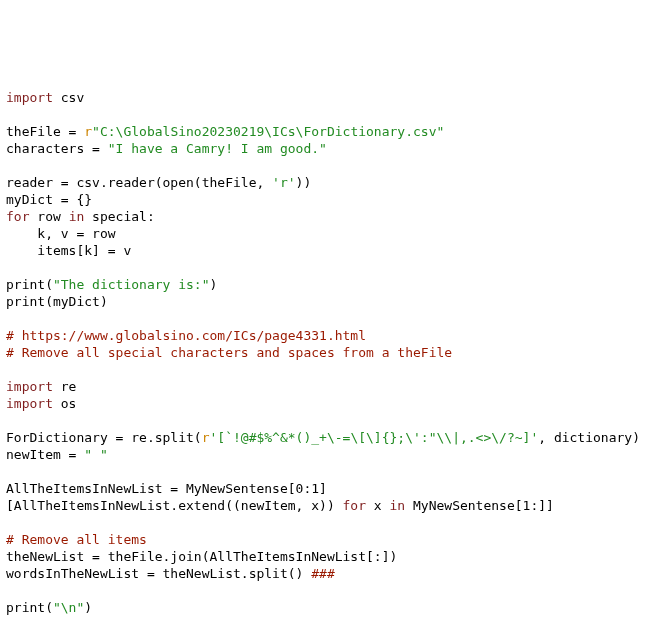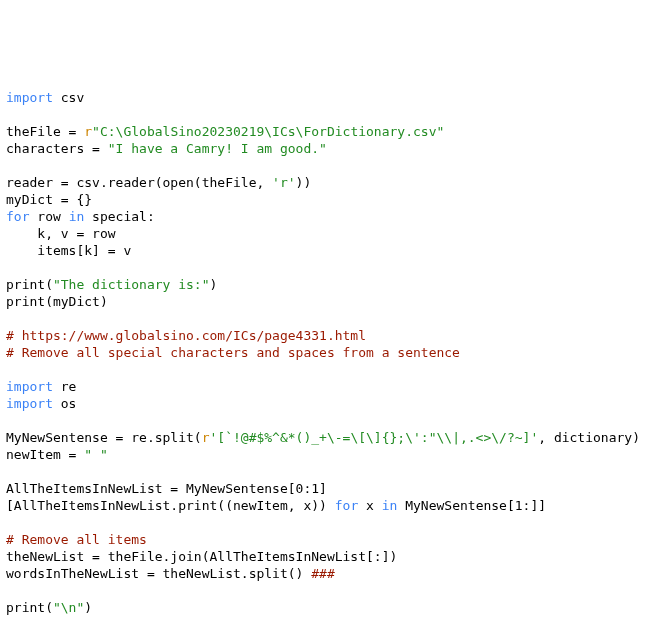--- a/index.html
+++ b/index.html
@@ -9,21 +9,21 @@
     font-family:"Courier New",Courier,monospace;
     font-size:13px;
     line-height:17px;
     color:#000;
     padding:4px 6px;
     box-sizing:border-box;
     white-space:pre;
   }
   code{display:block}
   
-  .kw{color:#3b82f6}            
+  .kw{color:#7f1d1d}            
   .str{color:#228b22}
   .cmt{color:#9A1900}
   .orange{color:#cc8400}
 </style>
 </head>
 <body>
 
 
 
 <code>
@@ -35,30 +35,30 @@
 <span><span>reader = csv.reader(open(theFile, </span><span class="str">'r'</span><span>))</span></span>
 <span>myDict = {}</span>
 <span><span class="kw">for</span><span> row </span><span class="kw">in</span><span> special:</span></span>
 <span>    k, v = row</span>
 <span>    items[k] = v</span>
 <span></span>
 <span><span>print(</span><span class="str">"The dictionary is:"</span><span>)</span></span>
 <span>print(myDict)</span>
 <span></span>
 <span class="cmt"># https://www.globalsino.com/ICs/page4331.html</span>
-<span class="cmt"># Remove all special characters and spaces from a sentence</span>
+<span class="cmt"># Remove all special characters and spaces from a theFile</span>
 <span></span>
 <span><span class="kw">import</span><span> re</span></span>
 <span><span class="kw">import</span><span> os</span></span>
 <span></span>
-<span><span>MyNewSentense = re.split(</span><span class="orange">r</span><span class="str">'[`!@#$%^&amp;*()_+\-=\[\]{};\':"\\|,.&lt;&gt;\/?~]'</span><span>, dictionary)</span></span>
+<span><span>ForDictionary = re.split(</span><span class="orange">r</span><span class="str">'[`!@#$%^&amp;*()_+\-=\[\]{};\':"\\|,.&lt;&gt;\/?~]'</span><span>, dictionary)</span></span>
 <span><span>newItem = </span><span class="str">" "</span></span>
 <span></span>
 <span>AllTheItemsInNewList = MyNewSentense[0:1]</span>
-<span><span>[AllTheItemsInNewList.print((newItem, x)) </span><span class="kw">for</span><span> x </span><span class="kw">in</span><span> MyNewSentense[1:]]</span></span>
+<span><span>[AllTheItemsInNewList.extend((newItem, x)) </span><span class="kw">for</span><span> x </span><span class="kw">in</span><span> MyNewSentense[1:]]</span></span>
 <span></span>
 <span class="cmt"># Remove all items</span>
 <span>theNewList = theFile.join(AllTheItemsInNewList[:])</span>
 <span><span>wordsInTheNewList = theNewList.split() </span><span class="cmt">###</span></span>
 <span></span>
 <span><span>print(</span><span class="str">"\n"</span><span>)</span></span>
 
 
 
 

